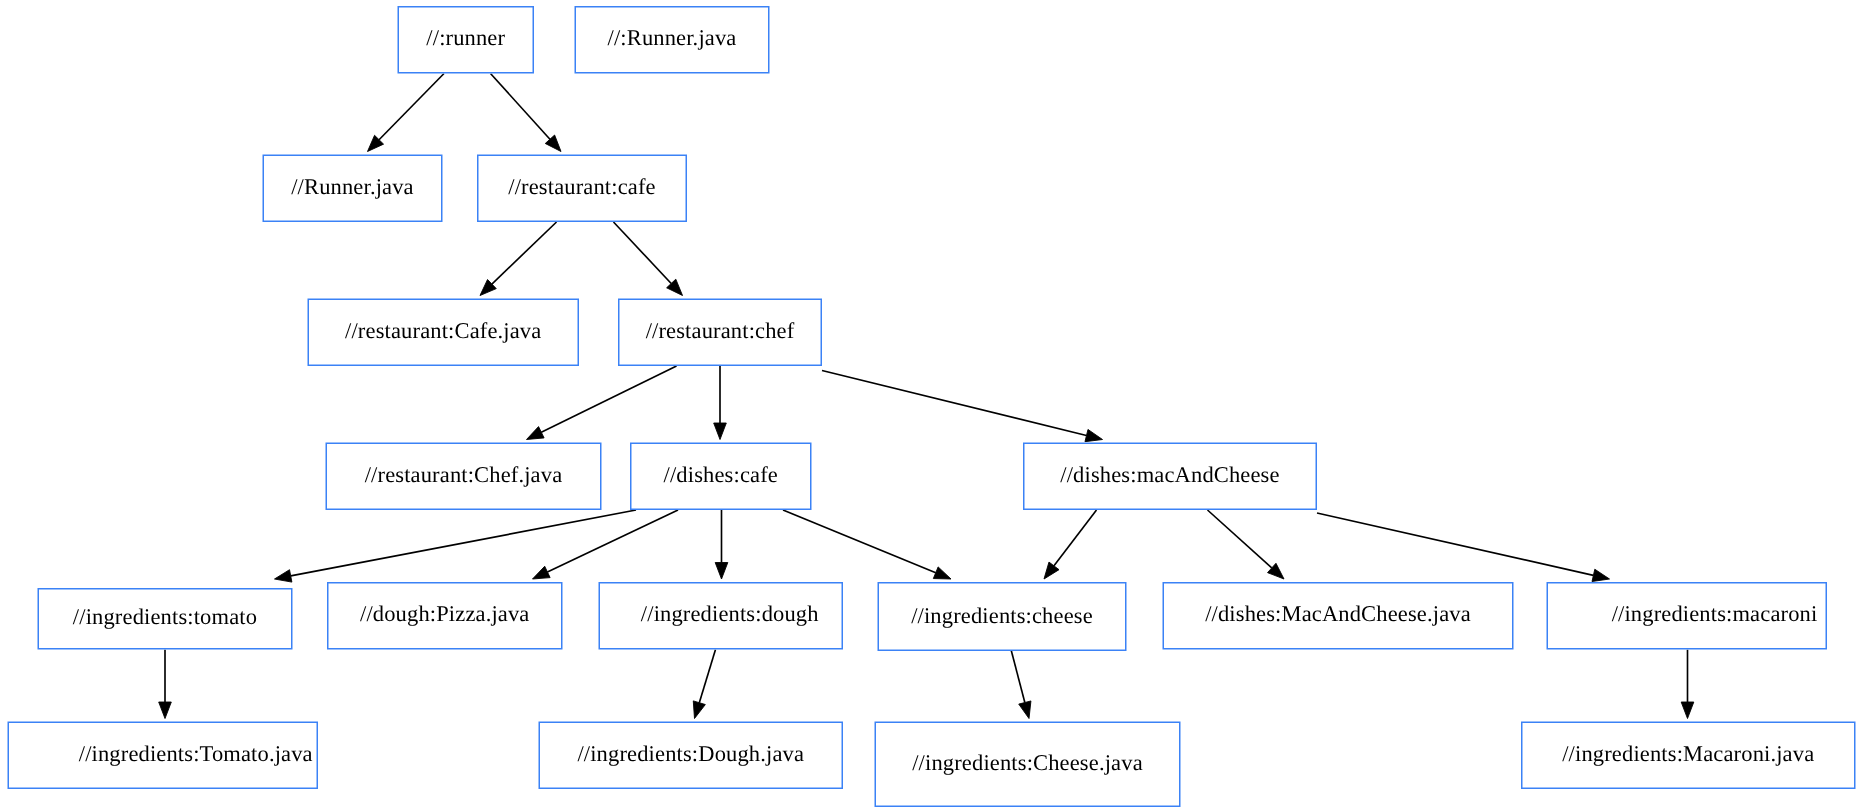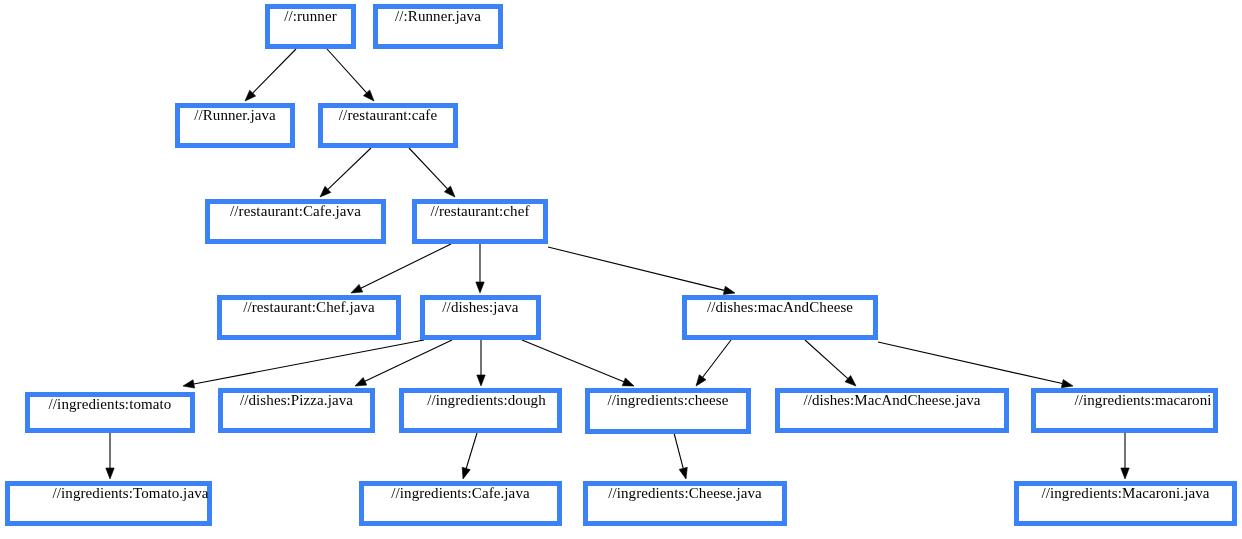--- a/index.html
+++ b/index.html
@@ -31,23 +31,24 @@
     fill: none;
   }
   .edge-head {
     fill: #000000;
     stroke: #000000;
     stroke-width: 0.6;
   }
   .graph-node {
     position: absolute;
     box-sizing: border-box;
-    border: 5px solid #3b82f6;
+    border: 1px solid #3b82f6;
     background: #ffffff;
     display: flex;
+    align-items: center;
     justify-content: center;
     z-index: 2;
   }
   .graph-node .node-label {
     font-family: "Liberation Serif", "DejaVu Serif", serif;
     font-size: 15px;
     line-height: 1;
     color: #000000;
     white-space: nowrap;
     letter-spacing: 0.1px;
@@ -92,68 +93,68 @@
       <polygon class="edge-head" points="463,479 462.1847474758085,467.2537085289952 470.2208080714109,469.69946610156984"></polygon>
       <line class="edge-line" x1="674" y1="433" x2="683.223359131383" y2="468.3562100036347"></line>
       <polygon class="edge-head" points="686,479 679.1593665873162,469.41638197165213 687.2873516754497,467.2960380356173"></polygon>
       <line class="edge-line" x1="1125" y1="433" x2="1125" y2="468"></line>
       <polygon class="edge-head" points="1125,479 1120.8,468 1129.2,468"></polygon>
     </svg>
   <div id="nodes-layer">
       <div class="graph-node" style="left: 265px; top: 4px; width: 91px; height: 45px;">
         <span class="node-label">//:runner</span>
       </div>
-      <div class="graph-node" style="left: 373px; top: 4px; width: 130px; height: 45px;">
+      <div class="graph-node" style="left: 383px; top: 4px; width: 130px; height: 45px;">
         <span class="node-label">//:Runner.java</span>
       </div>
       <div class="graph-node" style="left: 175px; top: 103px; width: 120px; height: 45px;">
         <span class="node-label">//Runner.java</span>
       </div>
       <div class="graph-node" style="left: 318px; top: 103px; width: 140px; height: 45px;">
         <span class="node-label">//restaurant:cafe</span>
       </div>
       <div class="graph-node" style="left: 205px; top: 199px; width: 181px; height: 45px;">
         <span class="node-label">//restaurant:Cafe.java</span>
       </div>
       <div class="graph-node" style="left: 412px; top: 199px; width: 136px; height: 45px;">
         <span class="node-label">//restaurant:chef</span>
       </div>
       <div class="graph-node" style="left: 217px; top: 295px; width: 184px; height: 45px;">
         <span class="node-label">//restaurant:Chef.java</span>
       </div>
       <div class="graph-node" style="left: 420px; top: 295px; width: 121px; height: 45px;">
-        <span class="node-label">//dishes:java</span>
+        <span class="node-label">//dishes:cafe</span>
       </div>
       <div class="graph-node" style="left: 682px; top: 295px; width: 196px; height: 45px;">
         <span class="node-label">//dishes:macAndCheese</span>
       </div>
       <div class="graph-node" style="left: 25px; top: 392px; width: 170px; height: 41px;">
         <span class="node-label">//ingredients:tomato</span>
       </div>
       <div class="graph-node" style="left: 218px; top: 388px; width: 157px; height: 45px;">
-        <span class="node-label">//dishes:Pizza.java</span>
+        <span class="node-label">//dough:Pizza.java</span>
       </div>
       <div class="graph-node" style="left: 399px; top: 388px; width: 163px; height: 45px; padding-left: 12px;">
         <span class="node-label">//ingredients:dough</span>
       </div>
       <div class="graph-node" style="left: 585px; top: 388px; width: 166px; height: 46px;">
         <span class="node-label">//ingredients:cheese</span>
       </div>
       <div class="graph-node" style="left: 775px; top: 388px; width: 234px; height: 45px;">
         <span class="node-label">//dishes:MacAndCheese.java</span>
       </div>
       <div class="graph-node" style="left: 1031px; top: 388px; width: 187px; height: 45px; padding-left: 37px;">
         <span class="node-label">//ingredients:macaroni</span>
       </div>
       <div class="graph-node" style="left: 5px; top: 481px; width: 207px; height: 45px; padding-left: 44px;">
         <span class="node-label">//ingredients:Tomato.java</span>
       </div>
       <div class="graph-node" style="left: 359px; top: 481px; width: 203px; height: 45px;">
-        <span class="node-label">//ingredients:Cafe.java</span>
+        <span class="node-label">//ingredients:Dough.java</span>
       </div>
-      <div class="graph-node" style="left: 583px; top: 481px; width: 204px; height: 45px;">
+      <div class="graph-node" style="left: 583px; top: 481px; width: 204px; height: 57px;">
         <span class="node-label">//ingredients:Cheese.java</span>
       </div>
       <div class="graph-node" style="left: 1014px; top: 481px; width: 223px; height: 45px;">
         <span class="node-label">//ingredients:Macaroni.java</span>
       </div>
     </div>
 </div>
 
 </body></html>

